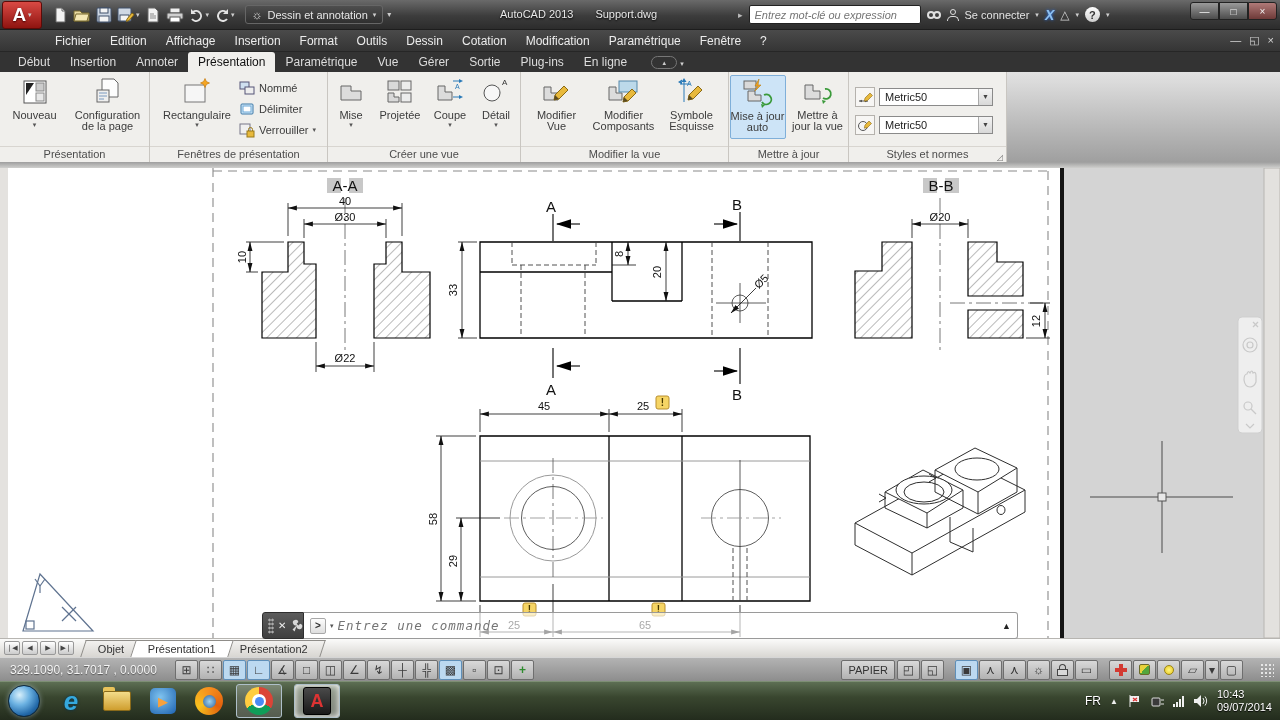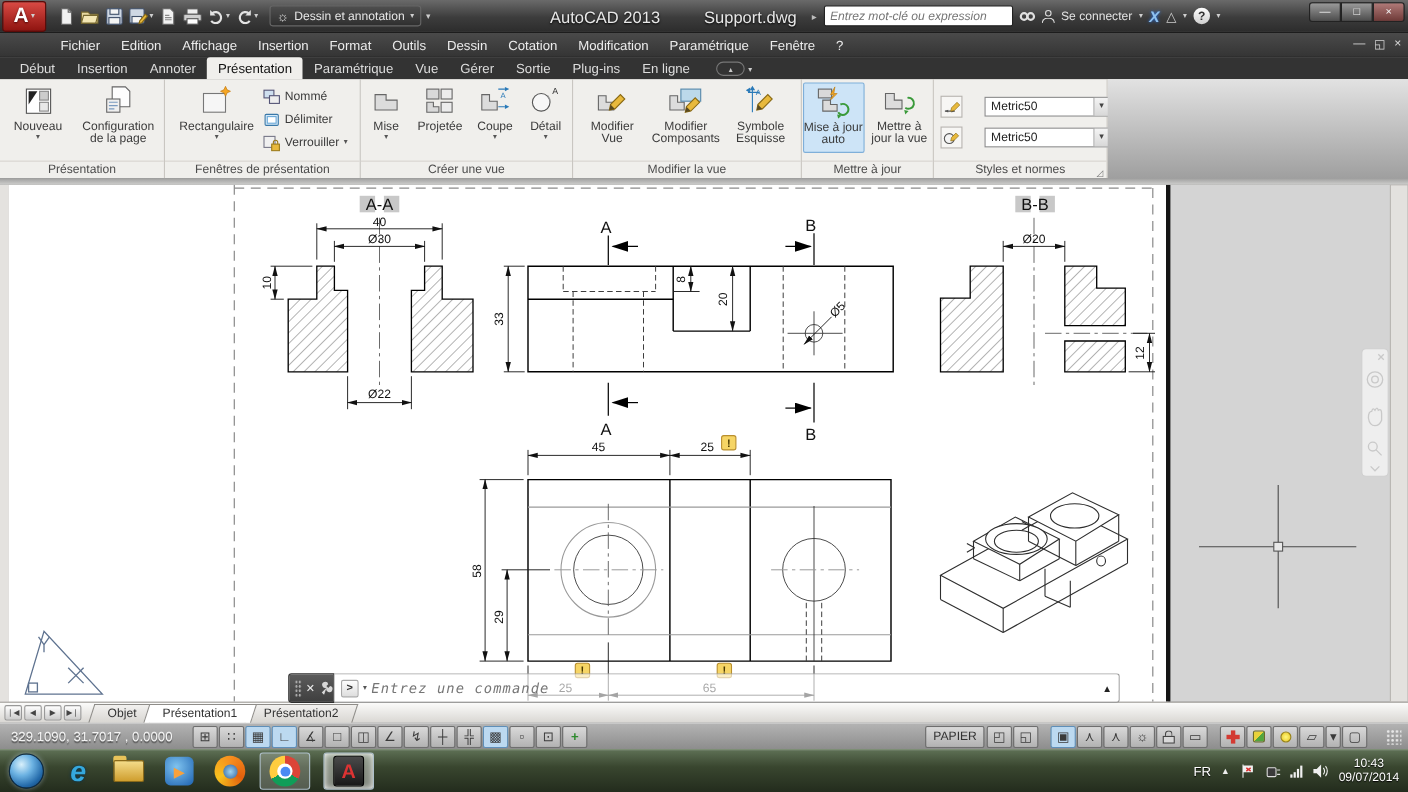--- a/index.html
+++ b/index.html
@@ -10,21 +10,21 @@
 
 
 #titlebar{position:absolute;left:0;top:0;width:1280px;height:30px;background:linear-gradient(#6a6a6a,#3c3c3c 55%,#2c2c2c);display:flex;align-items:center;border-bottom:1px solid #1d1d1d}
 .appbtn{width:40px;height:28px;margin-left:2px;background:linear-gradient(#d94a44,#8f1410);border:1px solid #5c0b08;border-radius:3px;display:flex;align-items:center;justify-content:center;gap:2px}
 .appA{font-weight:bold;font-size:19px;color:#fff;text-shadow:0 1px 2px #400}
 .qat{display:flex;align-items:center;gap:5px;margin-left:10px}
 .qat .qi{display:flex;align-items:center;gap:1px}
 .wscombo{display:flex;align-items:center;gap:5px;background:linear-gradient(#4e4e4e,#2f2f2f);border:1px solid #666;border-radius:3px;height:19px;padding:0 6px;margin-left:10px;color:#e6e6e6;font-size:11px}
 .gearglyph{color:#d8d8d8;font-size:12px}
 .qatmore{color:#ccc;font-size:8px;margin-left:4px}
-.titletext{position:absolute;left:500px;top:8px;color:#e8e8e8;font-size:15px;display:flex;gap:40px;text-shadow:0 1px 2px #000}
+.titletext{position:absolute;left:500px;top:8px;color:#e8e8e8;font-size:11px;display:flex;gap:22px;text-shadow:0 1px 2px #000}
 .titleright{position:absolute;left:738px;top:5px;display:flex;align-items:center;gap:6px}
 .exparrow{color:#bbb;font-size:9px}
 .searchbox{width:172px;height:19px;border:1px solid #222;border-radius:2px;background:#fff;font:italic 11px "Liberation Sans",sans-serif;color:#555;padding:0 5px}
 .binoc{display:flex}
 .binoc i{display:block;width:8px;height:8px;border:2px solid #e0e0e0;border-radius:50%}
 .binoc i+i{margin-left:-2px}
 .person{width:12px;height:12px;position:relative}
 .person .hd{position:absolute;left:3px;top:0;width:6px;height:6px;border:1.5px solid #ddd;border-radius:50%}
 .person .sh{position:absolute;left:0;top:7px;width:12px;height:5px;border:1.5px solid #ddd;border-bottom:none;border-radius:6px 6px 0 0}
 .signin{color:#e3e3e3;font-size:11px}
@@ -51,21 +51,21 @@
 #ribbon{position:absolute;left:0;top:72px;width:1280px;height:90px;background:#f0efec;display:flex}
 .panel{height:90px;border-right:1px solid #c9c6c1;display:flex;flex-direction:column}
 .pbody{flex:1;display:flex;align-items:flex-start;justify-content:center;gap:2px;padding-top:3px}
 .ptitle{height:16px;border-top:1px solid #d8d5d0;color:#4c4c4c;font-size:11px;text-align:center;line-height:15px;position:relative}
 .launcher{position:absolute;right:3px;top:3px;color:#777;font-size:8px}
 .rbig{width:64px;display:flex;flex-direction:column;align-items:center;text-align:center;color:#3b3b3b;font-size:11px;line-height:11px;padding-top:2px}
 .rbig svg{margin-bottom:3px}
 .rsmall{display:flex;align-items:center;gap:4px;color:#3b3b3b;font-size:11px;height:21px;padding:0 2px}
 .vstack{display:flex;flex-direction:column;justify-content:flex-start;padding-top:2px}
 .hl{background:#cde4f7;border:1px solid #7fafd9;border-radius:2px}
-.comborow{display:flex;align-items:center;gap:20px;margin:3px 6px}
+.comborow{display:flex;align-items:center;gap:4px;margin:3px 6px}
 .combo{width:114px;height:18px;background:#fff;border:1px solid #8a8a8a;display:flex;align-items:center;font-size:11px;color:#222;padding-left:5px;justify-content:space-between}
 .combo .cbtn{width:14px;height:16px;background:linear-gradient(#f4f4f4,#d8d8d8);border-left:1px solid #aaa;display:flex;align-items:center;justify-content:center;color:#444;font-size:7px}
 .cicon{width:20px;height:20px;border:1px solid #b5b2ad;background:#f7f6f4;display:flex;align-items:center;justify-content:center}
 #ribbonempty{flex:1;background:linear-gradient(#e2e2e2,#9f9f9f)}
 
 
 #sep{position:absolute;left:0;top:162px;width:1280px;height:6px;background:linear-gradient(#9e9e9e,#cfcfcd)}
 #canvas{position:absolute;left:0;top:168px;width:1280px;height:470px}
 #cmdbar{position:absolute;left:262px;top:444px;width:756px;height:27px;display:flex;z-index:5}
 .cmdgrip{width:42px;background:linear-gradient(#5c5c5c,#3f3f3f);border:1px solid #2e2e2e;border-radius:3px 0 0 3px;display:flex;align-items:center;gap:4px;padding-left:5px}
@@ -118,21 +118,21 @@
 .appbox.active{background:rgba(255,255,255,.42);box-shadow:inset 0 0 6px #fff}
 .chrome{position:relative;width:28px;height:28px;border-radius:50%;background:conic-gradient(#db4437 0 120deg,#0f9d58 0 240deg,#ffcd40 0 360deg)}
 .chrome .ring{position:absolute;left:7px;top:7px;width:14px;height:14px;border-radius:50%;background:#fff}
 .chrome .dot{position:absolute;left:9.5px;top:9.5px;width:9px;height:9px;border-radius:50%;background:#4a8af4}
 .acadic{width:28px;height:28px;background:linear-gradient(#4a4a4a,#191919);border:1px solid #000;border-radius:3px;display:flex;align-items:center;justify-content:center;color:#d33;font-weight:bold;font-size:18px}
 .tray{margin-left:auto;display:flex;align-items:center;gap:9px;margin-right:8px;color:#fff}
 .lang{font-size:12px;text-shadow:0 1px 1px #000}
 .traytri{font-size:8px;color:#eee}
 .bars{display:flex;align-items:flex-end;gap:1px}
 .bars i{width:2px;background:#f0f0f0;display:block}
-.clock{text-align:center;font-size:11px;line-height:13px;text-shadow:0 1px 1px #000}
+.clock{text-align:left;font-size:11px;line-height:13px;text-shadow:0 1px 1px #000}
 
 
 .out{stroke:#000;stroke-width:1.3;fill:none}
 .thin{stroke:#333;stroke-width:.8;fill:none}
 .dim{stroke:#1c1c1c;stroke-width:.85;fill:none}
 .cut{stroke:#000;stroke-width:1.1;fill:none}
 .hid{stroke:#3c3c3c;stroke-width:.9;stroke-dasharray:5 3;fill:none}
 .cl{stroke:#555;stroke-width:.8;stroke-dasharray:15 4 3 4;fill:none}
 .grey{stroke:#9a9a9a;stroke-width:1;fill:none}
 .greycl{stroke:#999;stroke-width:.9;stroke-dasharray:15 4 3 4;fill:none}

